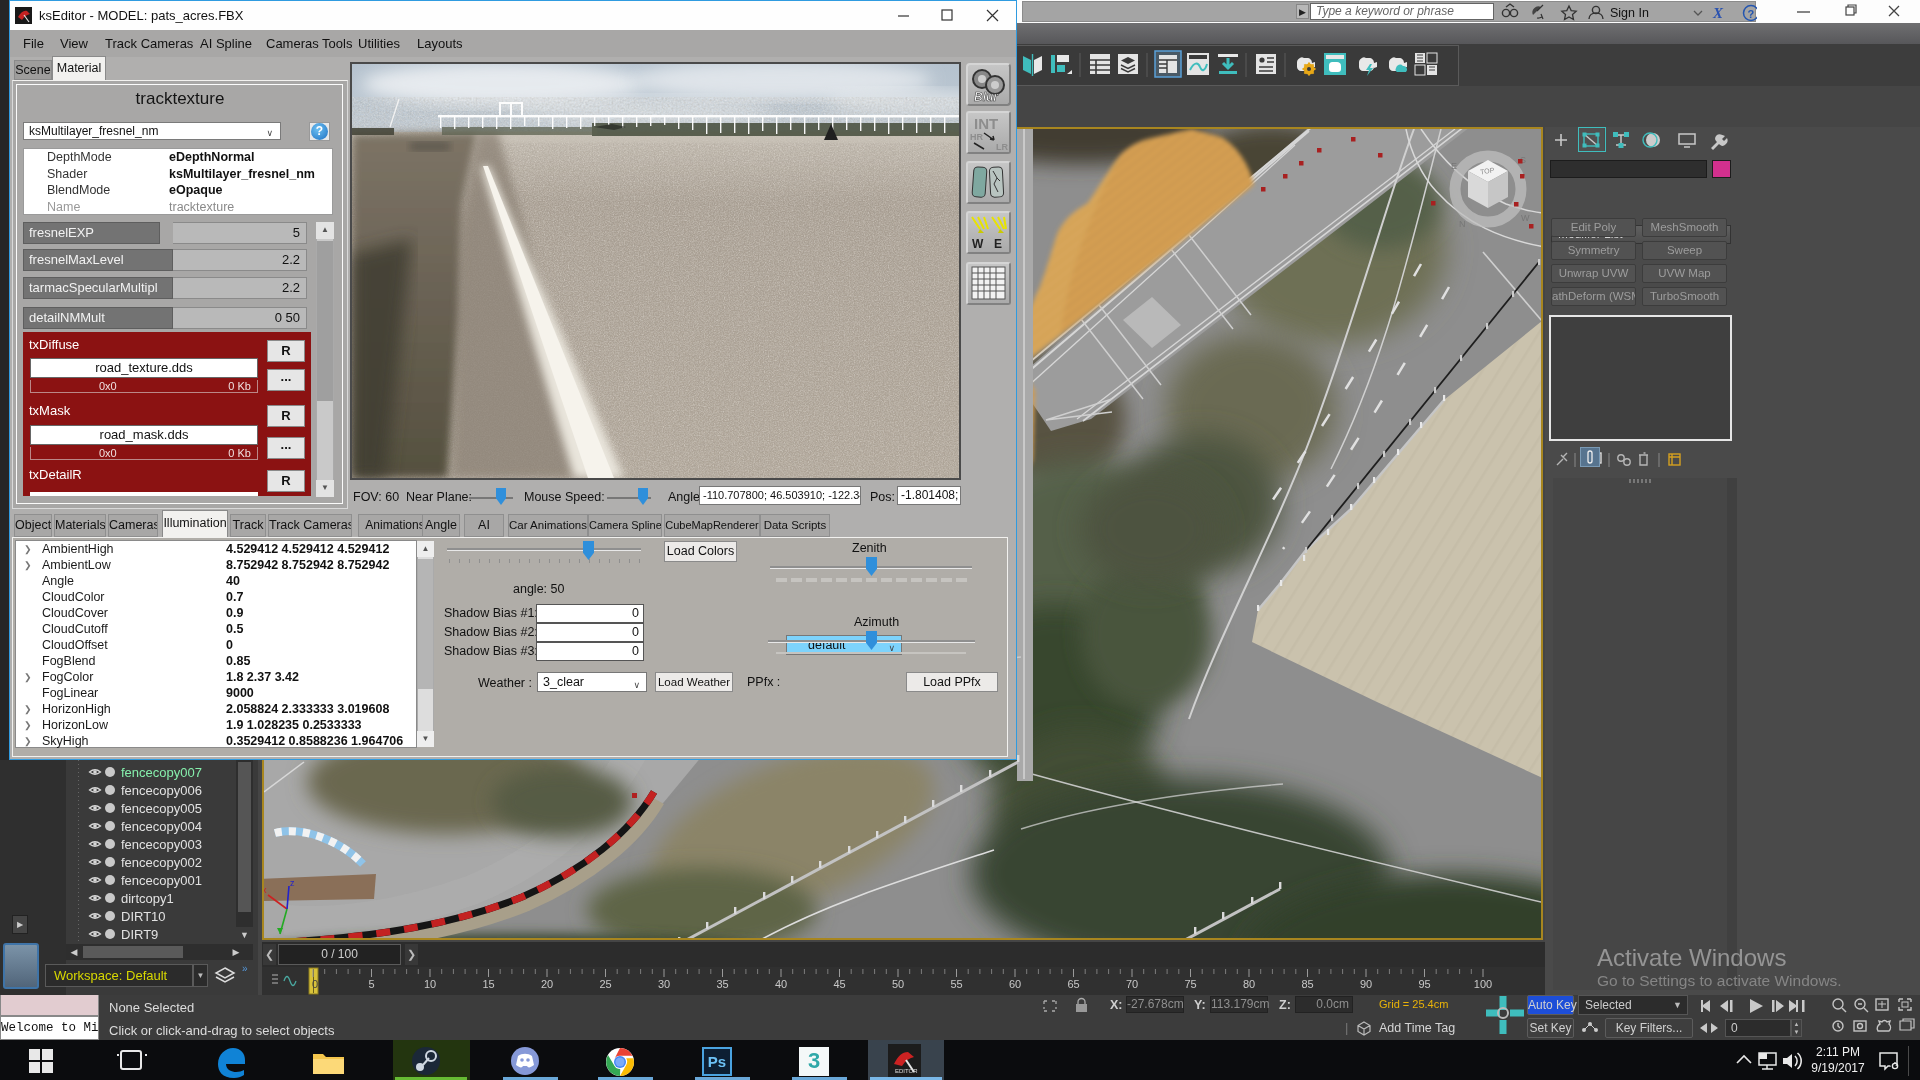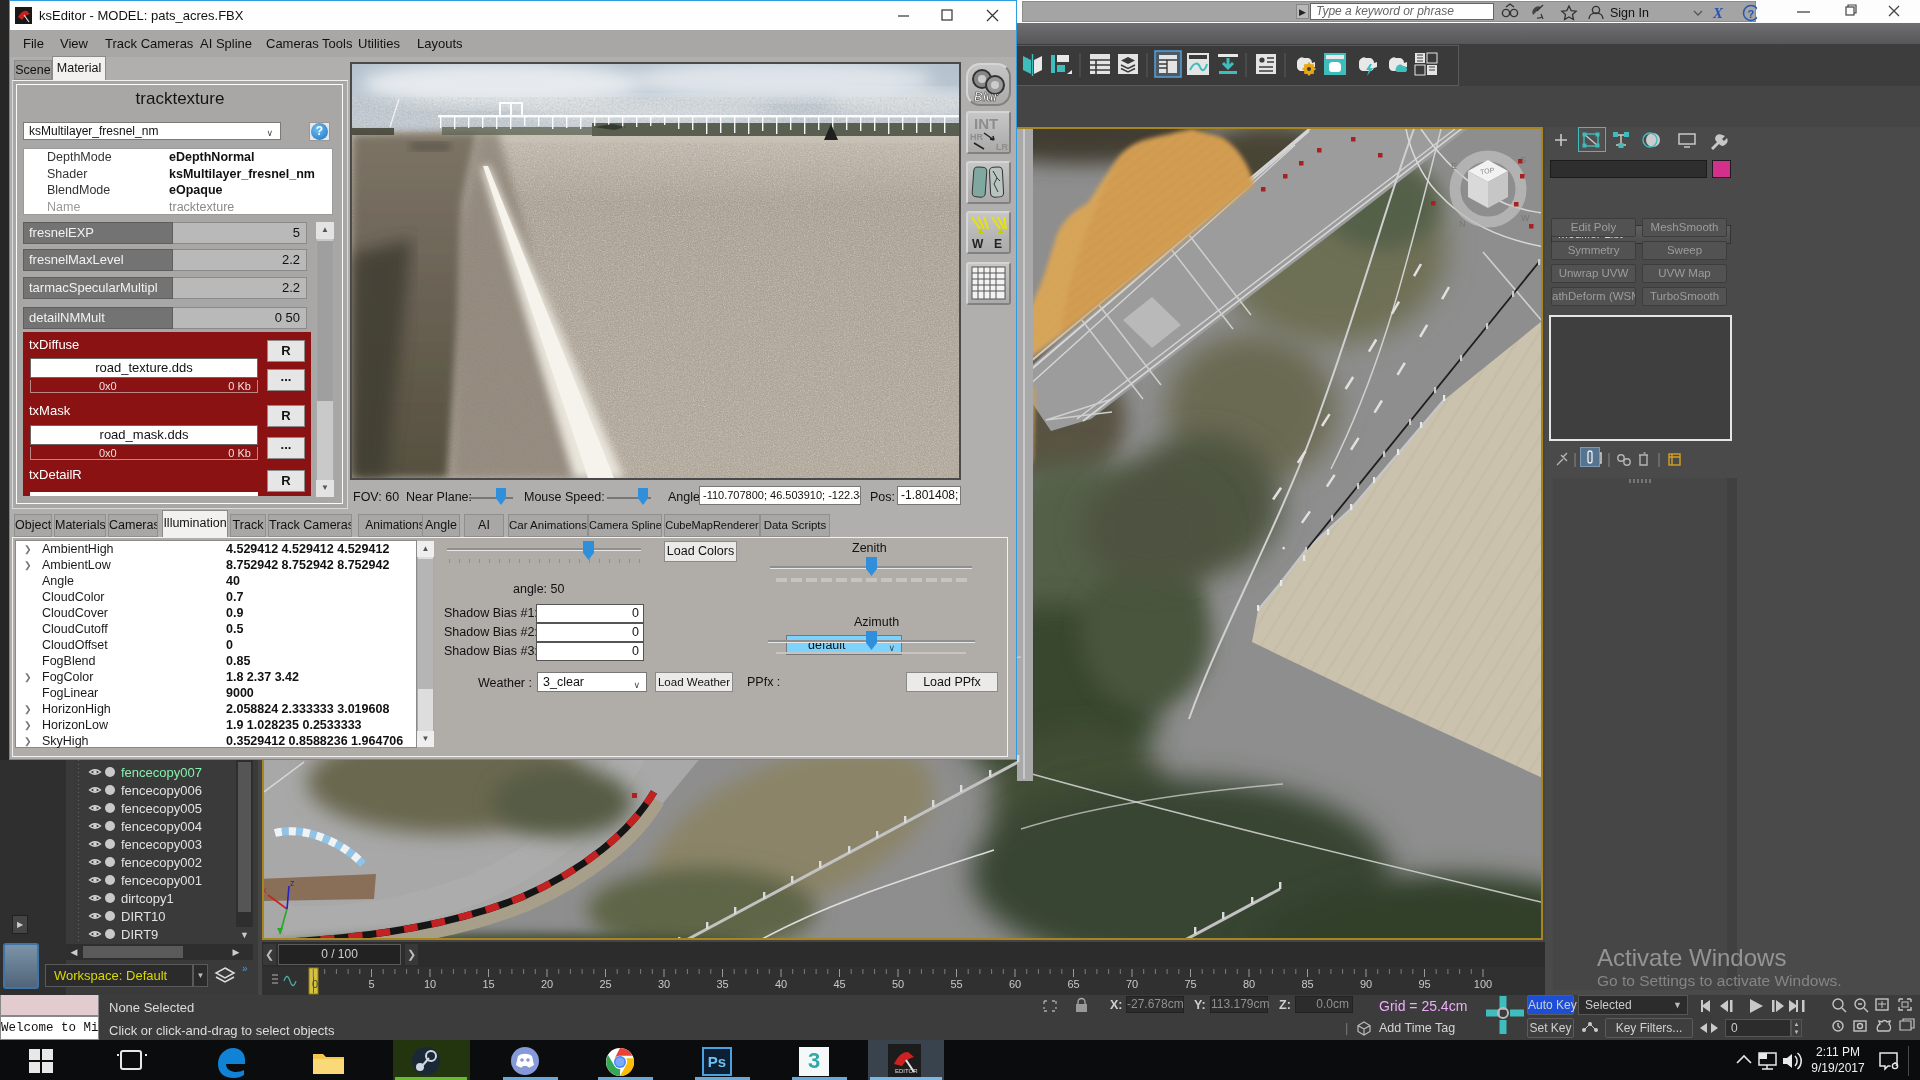--- a/index.html
+++ b/index.html
@@ -548,21 +548,21 @@
         <rect x="36" y="9" width="11" height="8" fill="#999" stroke="none"></rect>
         <path d="M38 9 v-2 a3.5 3.5 0 0 1 7 0 v2"></path>
       </g>
     </svg>
 <div class="abs" style="left:1110px;top:3px;color:#cfcfcf;font-size:12.5px;font-weight:bold;">X:</div>
     <div class="abs" style="left:1126px;top:1px;width:58px;height:17px;background:#2c2c2c;border:1px solid #222;color:#8f8f8f;font-size:12px;text-align:right;padding-right:18px;line-height:15px;">-27.678cm</div>
 <div class="abs" style="left:1194px;top:3px;color:#cfcfcf;font-size:12.5px;font-weight:bold;">Y:</div>
     <div class="abs" style="left:1210px;top:1px;width:58px;height:17px;background:#2c2c2c;border:1px solid #222;color:#8f8f8f;font-size:12px;text-align:right;padding-right:3px;line-height:15px;">113.179cm</div>
 <div class="abs" style="left:1279px;top:3px;color:#cfcfcf;font-size:12.5px;font-weight:bold;">Z:</div>
     <div class="abs" style="left:1295px;top:1px;width:58px;height:17px;background:#2c2c2c;border:1px solid #222;color:#8f8f8f;font-size:12px;text-align:right;padding-right:3px;line-height:15px;">0.0cm</div>
-<div class="abs" style="left:1379px;top:3px;color:#f0abfc;font-size:14px;">Grid = 25.4cm</div>
+<div class="abs" style="left:1379px;top:3px;color:#eab308;font-size:11px;">Grid = 25.4cm</div>
 <div class="abs" style="left:1345px;top:25px;color:#777;font-size:13px;">|</div>
 <svg class="abs" style="left:1355px;top:25px;width:18px;height:16px;">
       <path d="M9 2 l6 3.5 v6 l-6 3.5 -6-3.5 v-6 z M3 5.5 l6 3.5 6-3.5 M9 9 v6" fill="none" stroke="#bbb" stroke-width="1.2"></path>
     </svg>
 <div class="abs" style="left:1379px;top:26px;color:#d5d5d5;font-size:12.5px;">Add Time Tag</div>
 <svg class="abs" style="left:1482px;top:-3px;width:42px;height:46px;">
 <path d="M21 4 v14 M21 28 v14 M4 21 h14 M28 21 h14" stroke="#3fbdbd" stroke-width="7" fill="none"></path>
 <circle cx="21" cy="21" r="5" fill="none" stroke="#bbb" stroke-width="2"></circle>
     </svg>
 <div class="abs" style="left:1527px;top:0px;width:47px;height:20px;background:#1d4ed8;border:1px solid #5c5c5c;border-radius:2px;color:#d0d0d0;font-size:12px;text-align:center;line-height:18px;white-space:nowrap;">Auto Key</div>
@@ -820,21 +820,21 @@
 <div class="abs" style="left:301px;top:122px;width:17px;height:17px;background:radial-gradient(circle at 40% 35%,#6ec1f2,#1b6fc2);border-radius:50%;color:#fff;font-size:12px;font-weight:bold;text-align:center;line-height:16px;">?</div>
 <div class="abs" style="left:13px;top:147px;width:310px;height:67px;background:#fff;border:1px solid #9a9a9a;"></div>
 <div class="abs" style="left:37px;top:149px;font-size:12.5px;color:#333;">DepthMode</div>
 <div class="abs" style="left:159px;top:149px;font-size:12.5px;font-weight:bold;color:#111;">eDepthNormal</div>
 <div class="abs" style="left:37px;top:165.5px;font-size:12.5px;color:#333;">Shader</div>
 <div class="abs" style="left:159px;top:165.5px;font-size:12.5px;font-weight:bold;color:#111;">ksMultilayer_fresnel_nm</div>
 <div class="abs" style="left:37px;top:182.0px;font-size:12.5px;color:#333;">BlendMode</div>
 <div class="abs" style="left:159px;top:182.0px;font-size:12.5px;font-weight:bold;color:#111;">eOpaque</div>
 <div class="abs" style="left:37px;top:198.5px;font-size:12.5px;color:#999;">Name</div>
 <div class="abs" style="left:159px;top:198.5px;font-size:12.5px;font-weight:normal;color:#8a8a8a;">tracktexture</div>
-<div class="abs" style="left:13px;top:221px;width:150px;height:22px;background:#737373;border:1px solid #5e5e5e;color:#f2f2f2;font-size:13px;line-height:20px;padding-left:5px;">fresnelEXP</div>
+<div class="abs" style="left:13px;top:221px;width:137px;height:22px;background:#737373;border:1px solid #5e5e5e;color:#f2f2f2;font-size:13px;line-height:20px;padding-left:5px;">fresnelEXP</div>
 <div class="abs" style="left:163px;top:221px;width:134px;height:22px;background:#b9b9b9;border:1px solid #8a8a8a;border-left:none;color:#111;font-size:13px;line-height:20px;text-align:right;padding-right:6px;">5</div>
 <div class="abs" style="left:13px;top:248px;width:150px;height:22px;background:#737373;border:1px solid #5e5e5e;color:#f2f2f2;font-size:13px;line-height:20px;padding-left:5px;">fresnelMaxLevel</div>
 <div class="abs" style="left:163px;top:248px;width:134px;height:22px;background:#b9b9b9;border:1px solid #8a8a8a;border-left:none;color:#111;font-size:13px;line-height:20px;text-align:right;padding-right:6px;">2.2</div>
 <div class="abs" style="left:13px;top:276px;width:150px;height:22px;background:#737373;border:1px solid #5e5e5e;color:#f2f2f2;font-size:13px;line-height:20px;padding-left:5px;">tarmacSpecularMultipl</div>
 <div class="abs" style="left:163px;top:276px;width:134px;height:22px;background:#b9b9b9;border:1px solid #8a8a8a;border-left:none;color:#111;font-size:13px;line-height:20px;text-align:right;padding-right:6px;">2.2</div>
 <div class="abs" style="left:13px;top:306px;width:150px;height:22px;background:#737373;border:1px solid #5e5e5e;color:#f2f2f2;font-size:13px;line-height:20px;padding-left:5px;">detailNMMult</div>
 <div class="abs" style="left:163px;top:306px;width:134px;height:22px;background:#b9b9b9;border:1px solid #8a8a8a;border-left:none;color:#111;font-size:13px;line-height:20px;text-align:right;padding-right:6px;">0 50</div>
 <div class="abs" style="left:13px;top:331px;width:288px;height:164px;background:#8b1212;"></div>
 <div class="abs" style="left:19px;top:336px;color:#fff;font-size:13px;">txDiffuse</div>
 <div class="abs" style="left:257px;top:339px;width:38px;height:22px;background:#e6e6e6;border:1px solid #8a8a8a;color:#111;font-weight:bold;font-size:13px;text-align:center;line-height:20px;">R</div>
@@ -954,21 +954,21 @@
           <rect x="564" y="53" width="1.4" height="16"></rect>
           <rect x="578" y="53" width="1.4" height="15"></rect>
           <rect x="592" y="53" width="1.4" height="16"></rect>
         </g>
 <path d="M148 51 v-12 h22 v12 M159 39 v12" stroke="#fcfcfc" stroke-width="2" fill="none"></path>
 <path d="M38 63 l9-28" stroke="#f2f2f2" stroke-width="1.3"></path>
 <polygon points="479,60 472,76 486,76" fill="#1f1f1f"></polygon>
 <polygon points="242,63 260,60 274,63 262,66" fill="#2c2f28" opacity="0.8"></polygon>
 </svg>
 </div>
-<div class="abs" style="left:956px;top:62px;width:45px;height:43px;background:linear-gradient(#c6c6c6,#aaa);border:2px outset #d5d5d5;border-radius:14px;"><svg width="41" height="39">
+<div class="abs" style="left:956px;top:62px;width:45px;height:43px;background:linear-gradient(#c6c6c6,#aaa);border:2px outset #d5d5d5;border-radius:4px;"><svg width="41" height="39">
         <circle cx="14" cy="14" r="9" fill="#888" stroke="#333" stroke-width="2"></circle>
         <circle cx="14" cy="14" r="4" fill="#ccc"></circle>
         <circle cx="27" cy="20" r="9" fill="#999" stroke="#333" stroke-width="2"></circle>
         <circle cx="27" cy="20" r="4" fill="#ccc"></circle>
         <text x="6" y="36" font-size="12" font-weight="bold" fill="#fff" stroke="#444" stroke-width="0.6" font-style="italic">Blur</text>
       </svg></div>
 <div class="abs" style="left:956px;top:110px;width:45px;height:43px;background:linear-gradient(#c6c6c6,#aaa);border:2px outset #d5d5d5;border-radius:3px;"><svg width="41" height="39">
         <text x="6" y="16" font-size="15" font-weight="bold" fill="#8d8d8d">INT</text>
         <text x="2" y="27" font-size="9" font-weight="bold" fill="#8d8d8d">HR</text>
         <path d="M16 20 l10 7 M26 27 l-4-1 m4 1 l-1-4" stroke="#222" stroke-width="1.5" fill="none"></path>

